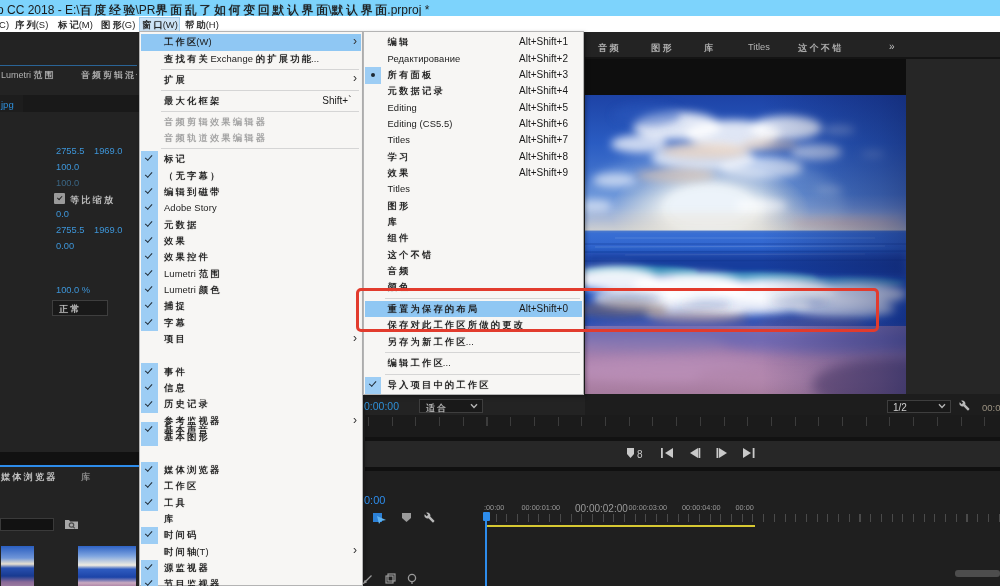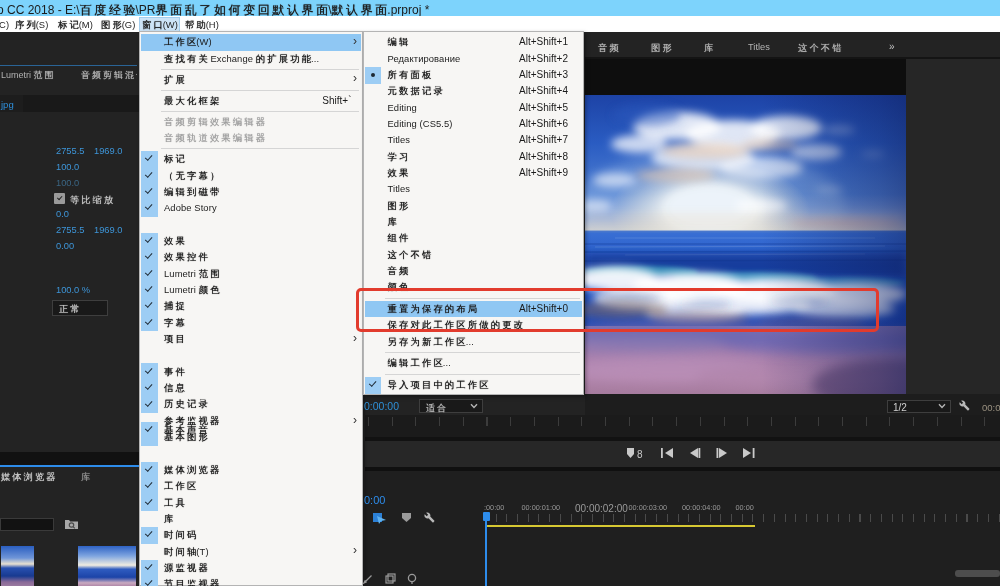--- a/index.html
+++ b/index.html
@@ -331,20 +331,26 @@
           <i class="ckm"></i>
         </i>
         <span class="lb"><s class="c">编辑到磁带</s></span>
       </div>
 <div class="mi" style="top:168.2px">
         <i class="ckb">
           <i class="ckm"></i>
         </i>
         <span class="lb">Adobe Story</span>
       </div>
+<div class="mi" style="top:184.5px">
+        <i class="ckb">
+          <i class="ckm"></i>
+        </i>
+        <span class="lb"><s class="c">元数据</s></span>
+      </div>
 <div class="mi" style="top:200.8px">
         <i class="ckb">
           <i class="ckm"></i>
         </i>
         <span class="lb"><s class="c">效果</s></span>
       </div>
 <div class="mi" style="top:217.2px">
         <i class="ckb">
           <i class="ckm"></i>
         </i>

